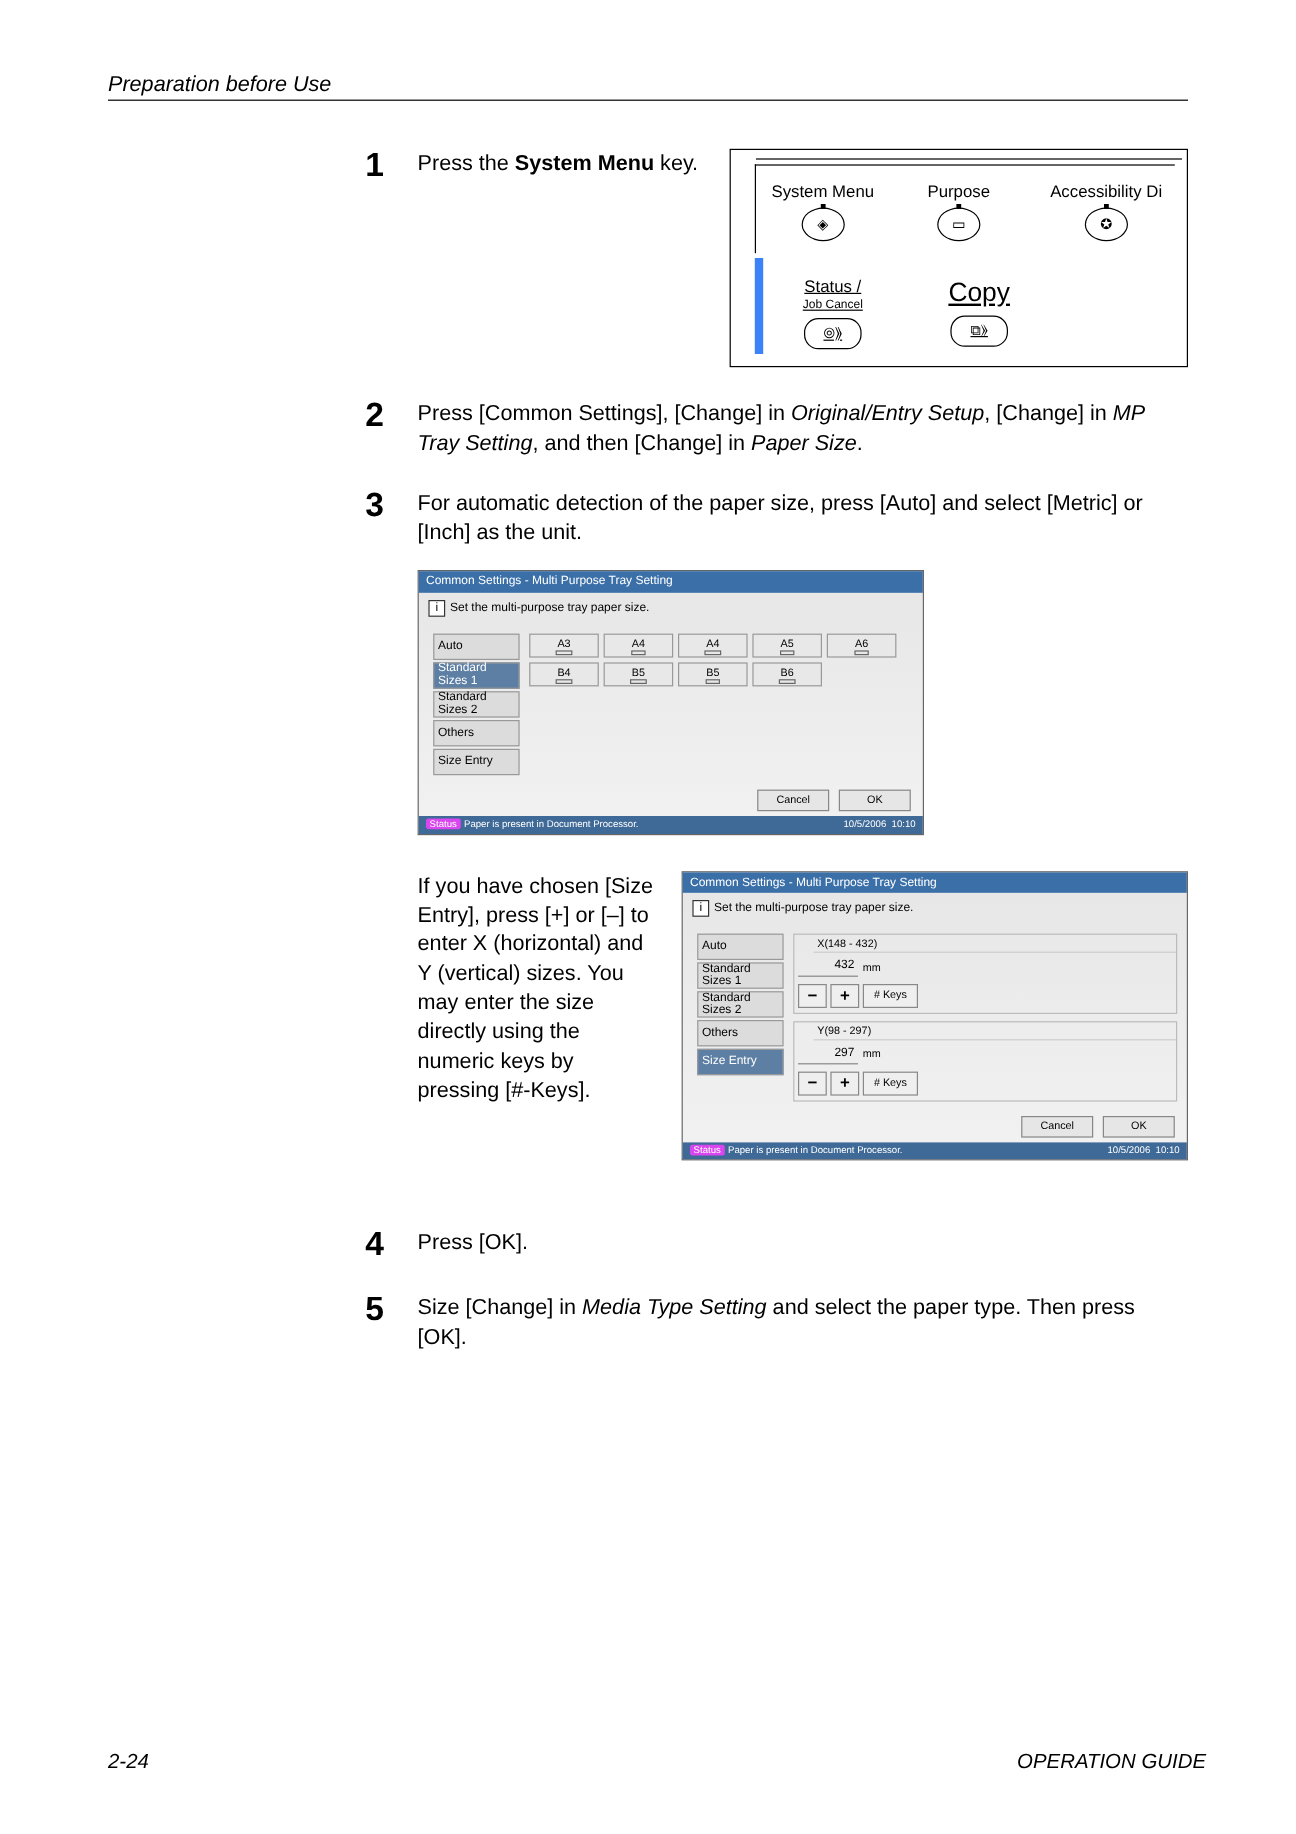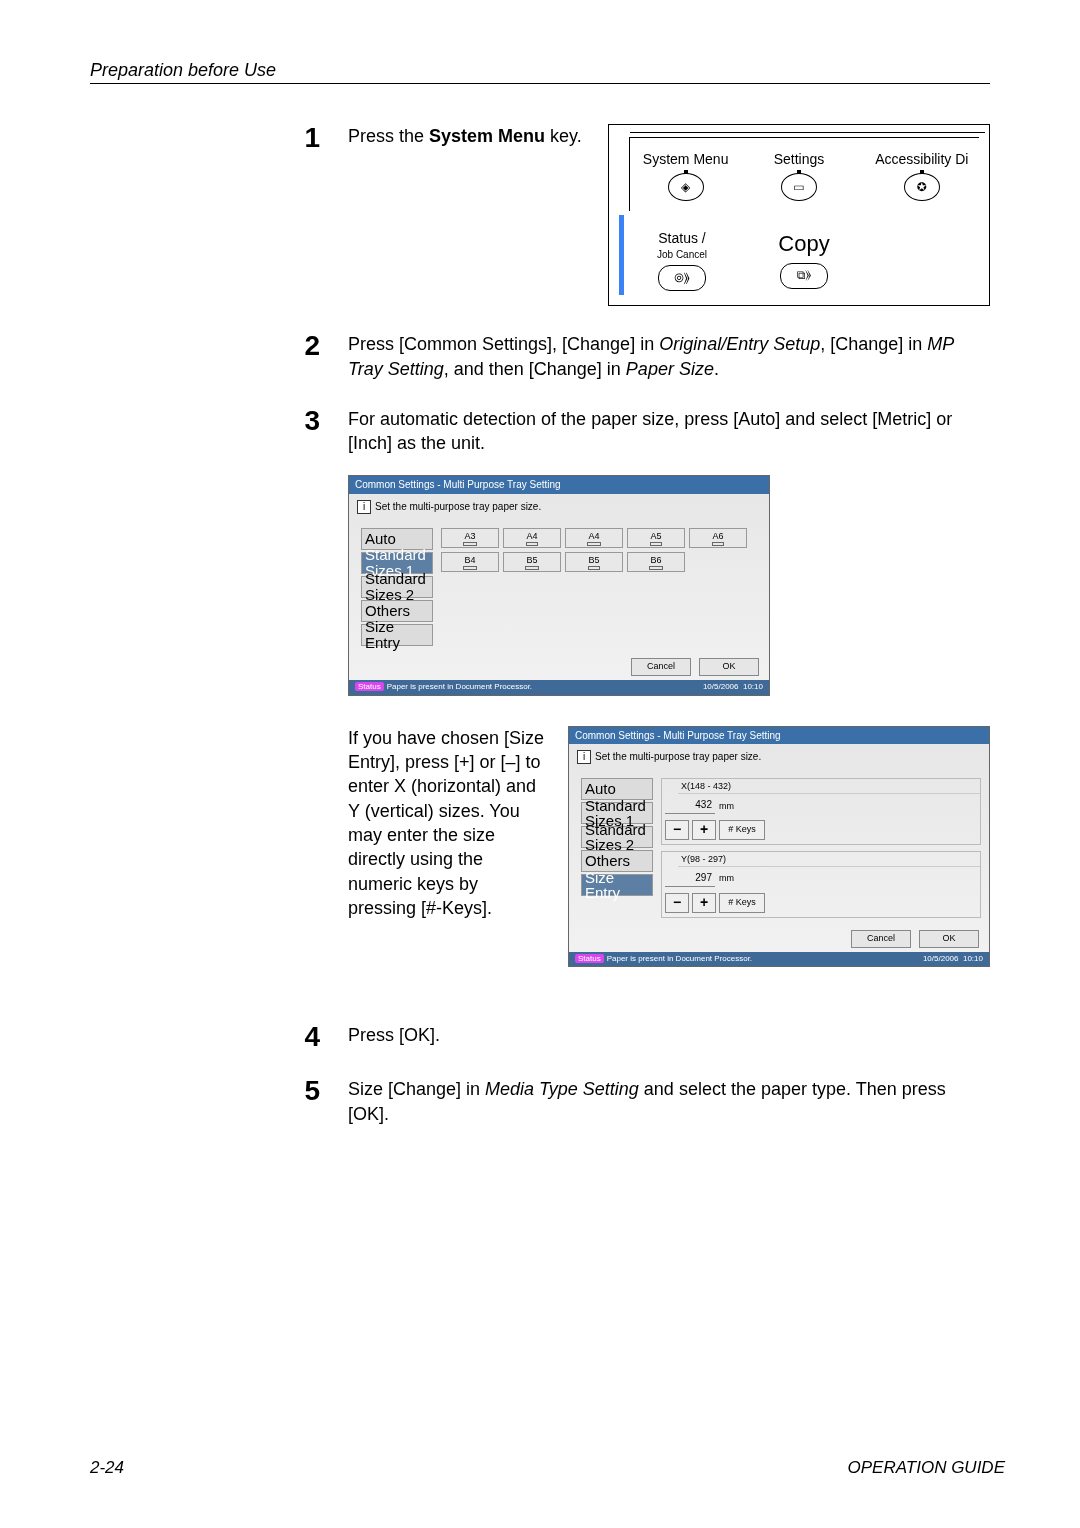--- a/index.html
+++ b/index.html
@@ -50,40 +50,40 @@
     content: "";
     position: absolute;
     left: 0; top: -6px; right: -6px;
     border-top: 1px solid #000;
   }
   .panel-cell { text-align: center; font-size: 14px; width: 100px; }
   .panel-cell-wide { width: 120px; }
   .key-btn { border: 1px solid #000; border-radius: 14px; width: 30px; height: 22px; margin: 4px auto; position: relative; display:flex; align-items:center; justify-content:center; font-size:12px;}
   .key-btn-big { width: 34px; height: 26px; border-radius: 50%; }
   .led { width:4px; height:4px; background:#000; position:absolute; top:-4px; left:50%; transform:translateX(-50%);}
-  .panel-rowB { display: flex; gap: 22px; border-left: 5px solid #3b82f6; padding: 14px 0 0 8px; margin-top: 4px;}
+  .panel-rowB { display: flex; gap: 22px; margin-left: 10px; border-left: 7px solid #3b82f6; padding: 14px 0 0 8px; margin-top: 4px; text-decoration: underline;}
   .panel-cellB { text-align: center; font-size: 14px; width: 100px; }
   .panel-cellB .sub { font-size: 10px; }
   .panel-cellB .btn-oval { border:1px solid #000; border-radius: 12px; width: 46px; height: 24px; margin: 4px auto; display:flex; align-items:center; justify-content:center; font-size:12px; }
   .panel-cellB .big-copy { font-size: 22px; }
 
   
   .screen {
     width: 420px;
     border: 1px solid #666;
     font-size: 10px;
     background: linear-gradient(#e6e6e6, #f2f2f2);
     position: relative;
   }
   .screen .titlebar { background: #3a6fa8; color: #fff; padding: 2px 6px; font-size: 10px;}
   .screen .msg { padding: 6px 8px 12px 8px; }
   .screen .info-i { display:inline-block; width:12px; height:12px; border:1px solid #333; text-align:center; line-height:12px; font-size:10px; margin-right:4px; background:#fff;}
   .screen .body-area { display:flex; padding: 2px 8px 8px 12px; gap: 8px; }
   .screen .tabs { display:flex; flex-direction:column; gap:2px; }
-  .screen .tab { width: 72px; height: 22px; background:#dcdcdc; border:1px solid #999; font-size:15px; padding:2px 3px; box-sizing:border-box; line-height:1.05; display:flex; align-items:center;}
+  .screen .tab { width: 72px; height: 22px; background:#dcdcdc; border:1px solid #999; font-size:10px; padding:2px 3px; box-sizing:border-box; line-height:1.05; display:flex; align-items:center;}
   .screen .tab.sel { background: #5c7fa3; color:#fff; }
   .screen .sizes { flex:1; display:flex; flex-wrap:wrap; gap:4px; align-content:flex-start;}
   .screen .size-btn { width: 58px; height: 20px; background:#e8e8e8; border:1px solid #999; font-size:9px; padding:1px 3px; box-sizing:border-box; display:flex; align-items:center; justify-content:space-between;flex-direction:column;}
   .screen .page-ico { width:10px; height:12px; border:1px solid #666; display:inline-block; }
   .screen .page-ico.land { width:12px; height:10px; }
   .screen .actions { display:flex; justify-content:flex-end; gap:8px; padding:4px 10px;}
   .screen .act { width:58px; height:16px; border:1px solid #888; background:#e6e6e6; font-size:9px; text-align:center; line-height:14px;}
   .screen .status { background:#3f6a97; color:#fff; font-size:8px; padding:2px 6px; display:flex; justify-content:space-between;}
   .screen .status .sbtn { background:#d946ef; padding:0 3px; margin-right:3px; border-radius:2px;}
 
@@ -119,21 +119,21 @@
 
   <div class="step">
     <div class="step-num">1</div>
     <div class="step-body" style="display:flex; gap:0;">
       <div style="flex:1;">
         <span>Press the </span><span class="bold">System Menu</span><span> key.</span>
       </div>
       <div class="panel-diagram">
         <div class="panel-rowA">
           <div class="panel-cell"><span>System Menu</span><div class="key-btn key-btn-big"><span class="led"></span>◈</div></div>
-          <div class="panel-cell"><span>Settings</span><div class="key-btn key-btn-big"><span class="led"></span>▭</div></div>
+          <div class="panel-cell"><span>Purpose</span><div class="key-btn key-btn-big"><span class="led"></span>▭</div></div>
           <div class="panel-cell panel-cell-wide"><span>Accessibility Di</span><div class="key-btn key-btn-big"><span class="led"></span>✪</div></div>
         </div>
         <div class="panel-rowB">
           <div class="panel-cellB">
             <div>Status /</div>
             <div class="sub">Job Cancel</div>
             <div class="btn-oval">⦾⟫</div>
           </div>
           <div class="panel-cellB">
             <div class="big-copy">Copy</div>

